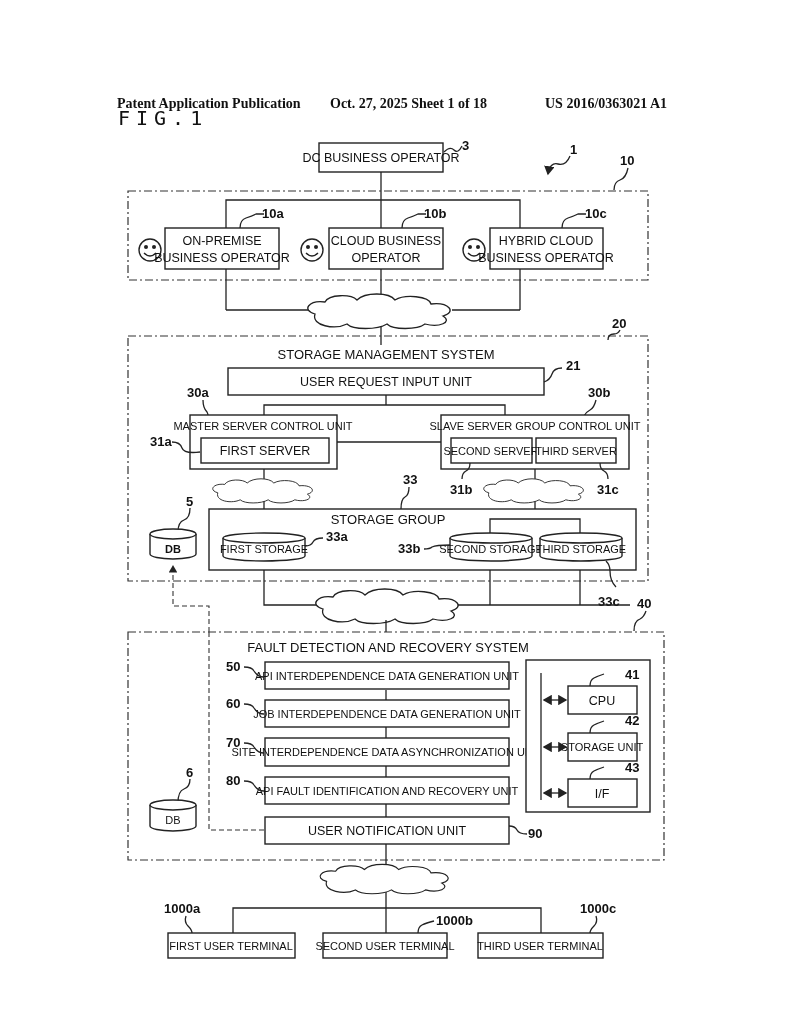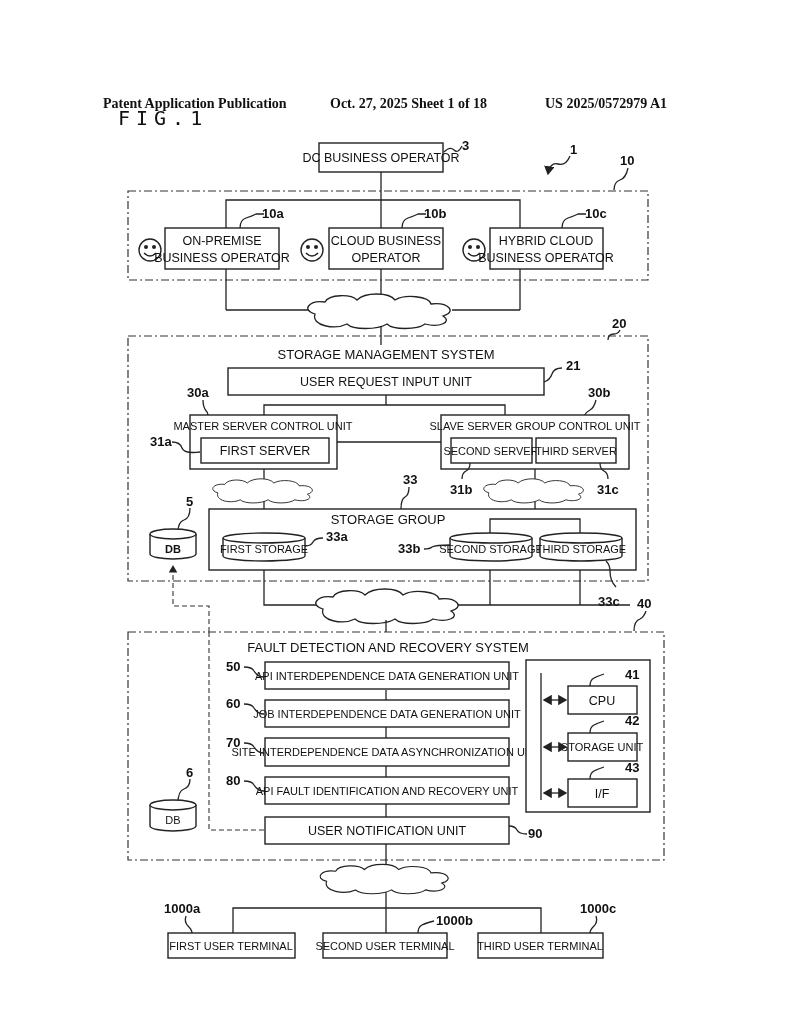--- a/index.html
+++ b/index.html
@@ -13,23 +13,23 @@
   .dash { stroke:#333; stroke-width:1.2; fill:none; stroke-dasharray:8 3 2 3; }
   .sdash { stroke:#333; stroke-width:1.1; fill:none; stroke-dasharray:5 3; }
   .lbl { font-size:12.5px; }
   .lbls { font-size:11px; }
   .ref { font-size:13px; font-weight:bold; }
   .ttl { font-size:13px; }
 </style>
 </head>
 <body>
 
-<div class="hdr" style="left:103px">Patent Application Publication</div>
+<div class="hdr" style="left:117px">Patent Application Publication</div>
 <div class="hdr" style="left:330px">Oct. 27, 2025  Sheet 1 of 18</div>
-<div class="hdr" style="left:545px">US 2025/0572979 A1</div>
+<div class="hdr" style="left:545px">US 2016/0363021 A1</div>
 <div class="fig">FIG.1</div>
 
 <svg width="794" height="1024" viewBox="0 0 794 1024">
   <defs>
     <marker id="ah" markerWidth="8" markerHeight="8" refX="6" refY="4" orient="auto">
       <path d="M0,0 L7,4 L0,8 z" fill="#222"></path>
     </marker>
     <marker id="ahs" markerWidth="8" markerHeight="8" refX="1" refY="4" orient="auto">
       <path d="M7,0 L0,4 L7,8 z" fill="#222"></path>
     </marker>

